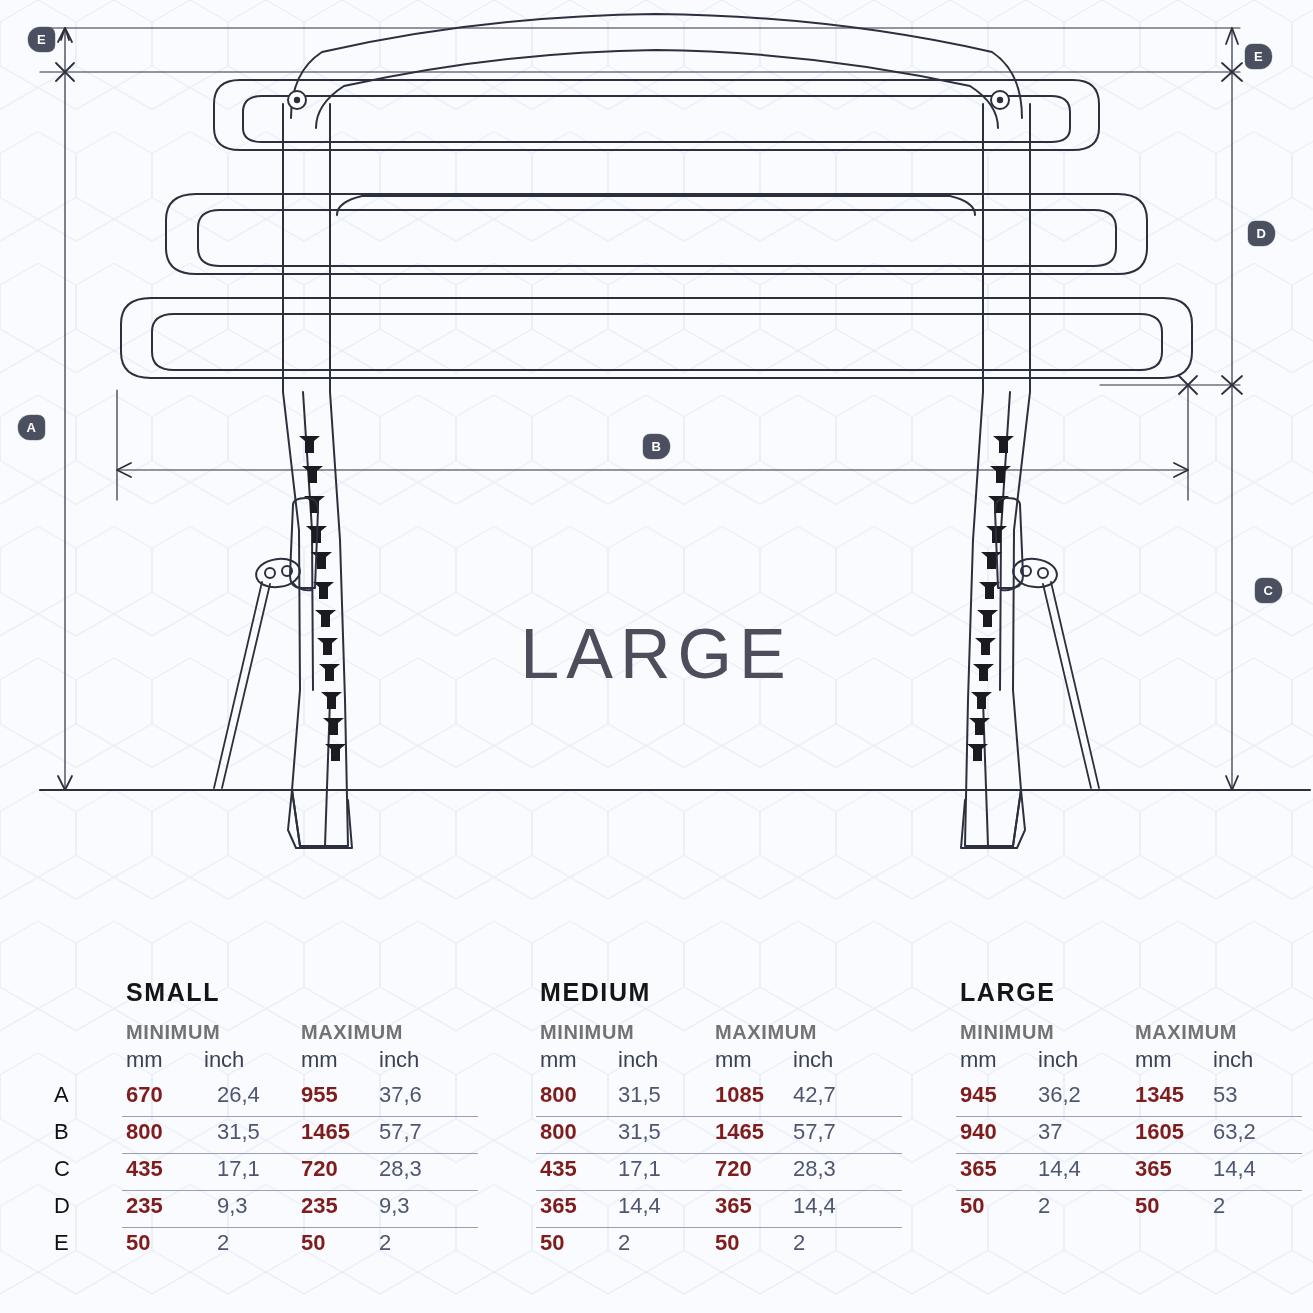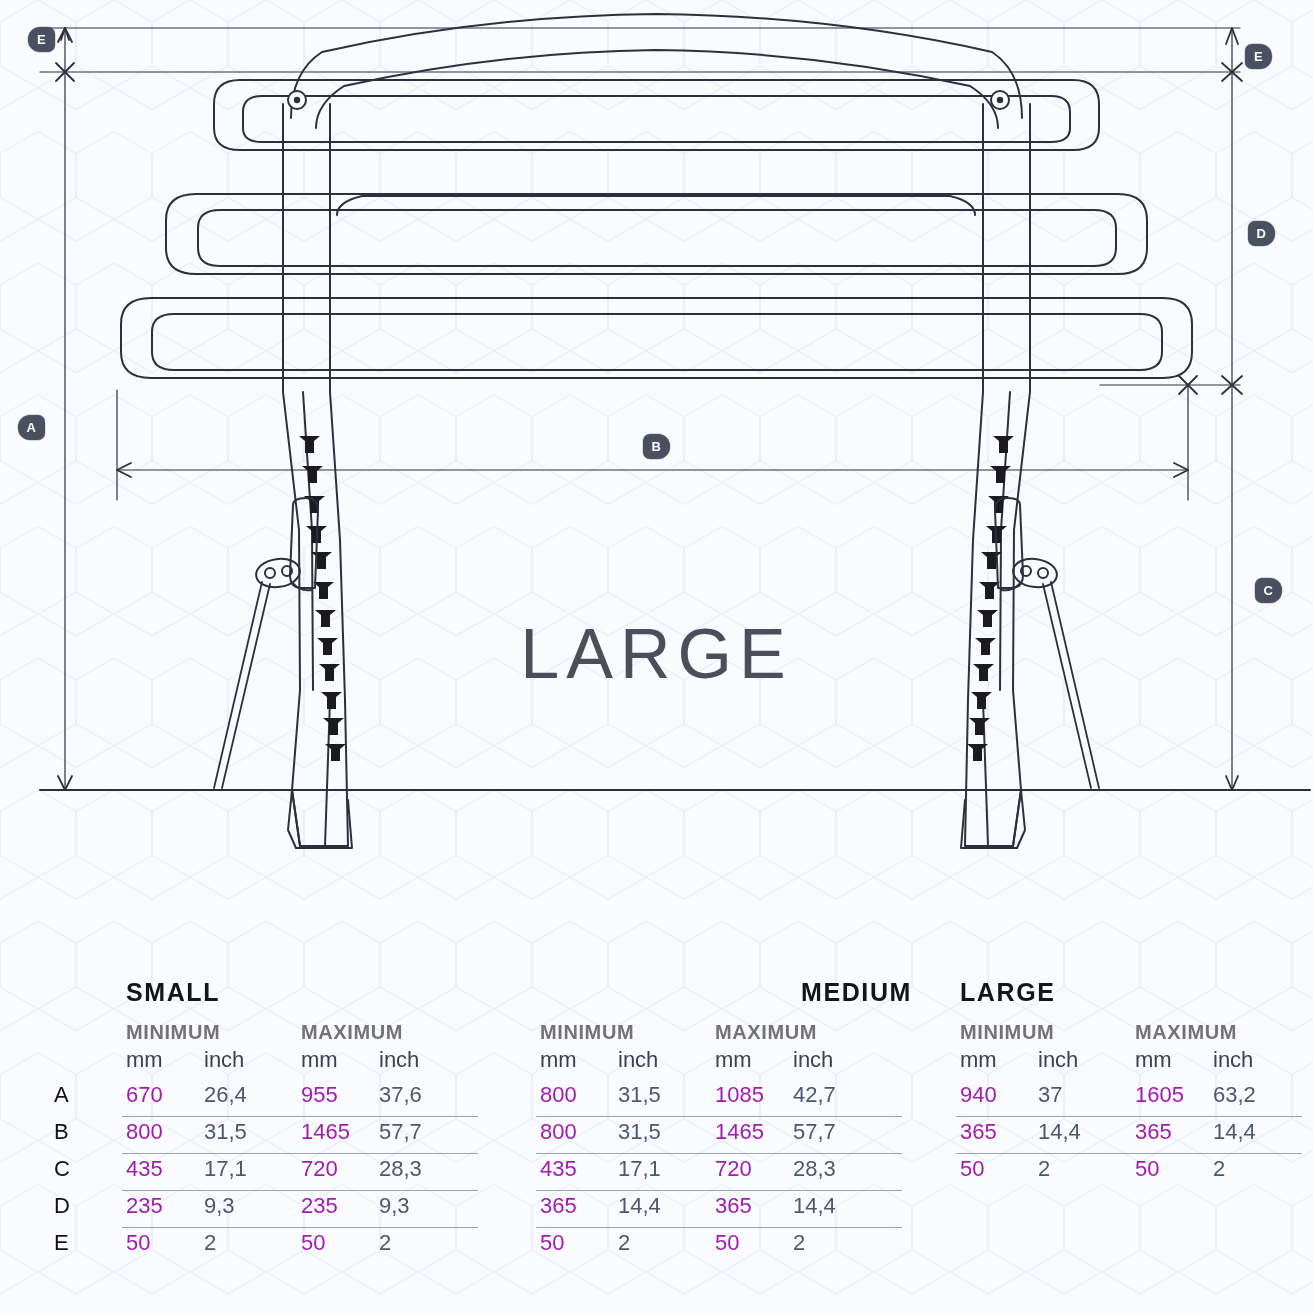--- a/index.html
+++ b/index.html
@@ -64,21 +64,21 @@
   
   #tables{
     position:absolute;left:0;top:978px;width:1181px;height:335px;padding-left:28px;
   }
   .spec-table{
     position:absolute;
     top:0;
     font-family:"Liberation Sans", sans-serif;
   }
   #table-small{left:48px;width:440px;}
-  #table-medium{left:492px;width:420px;text-align:right;}
+  #table-medium{left:492px;width:420px;}
   #table-large{left:912px;width:400px;}
 
   .table-title{
     font-size:25px;
     font-weight:bold;
     letter-spacing:1.6px;
     color:#151515;
     margin:0 0 14px 0;
     padding-left:78px;
     white-space:nowrap;
@@ -127,23 +127,23 @@
     position:relative;
     height:37px;
   }
   .row .cell{
     position:absolute;
     top:2px;
     font-size:22px;
     white-space:nowrap;
   }
   .row .lbl{left:6px;color:#111111;font-weight:400;font-size:22px;}
-  .row .mm{font-weight:normal;color:#a21caf;}
+  .row .mm{font-weight:bold;color:#7f1d1d;}
   .row .inch{font-weight:400;color:#4e5670;}
-  .c1{left:78px;} .c2{left:156px;} .c3{left:253px;} .c4{left:331px;}
+  .c1{left:78px;} .c2{left:169px;} .c3{left:253px;} .c4{left:331px;}
   #table-medium .c1,#table-large .c1{left:48px;}
   #table-medium .c2,#table-large .c2{left:126px;}
   #table-medium .c3,#table-large .c3{left:223px;}
   #table-medium .c4,#table-large .c4{left:301px;}
 
   .row .rule{
     position:absolute;
     left:74px;right:10px;
     bottom:0;
     height:1px;
@@ -465,20 +465,27 @@
         <span class="grp-max">MAXIMUM</span>
       </div>
       <div class="unit-head">
         <span class="u1">mm</span>
         <span class="u2">inch</span>
         <span class="u3">mm</span>
         <span class="u4">inch</span>
       </div>
       <div class="rows">
         <div class="row">
+          <span class="cell mm c1">945</span>
+          <span class="cell inch c2">36,2</span>
+          <span class="cell mm c3">1345</span>
+          <span class="cell inch c4">53</span>
+          <span class="rule"></span>
+        </div>
+        <div class="row">
           <span class="cell mm c1">940</span>
           <span class="cell inch c2">37</span>
           <span class="cell mm c3">1605</span>
           <span class="cell inch c4">63,2</span>
           <span class="rule"></span>
         </div>
         <div class="row">
           <span class="cell mm c1">365</span>
           <span class="cell inch c2">14,4</span>
           <span class="cell mm c3">365</span>

